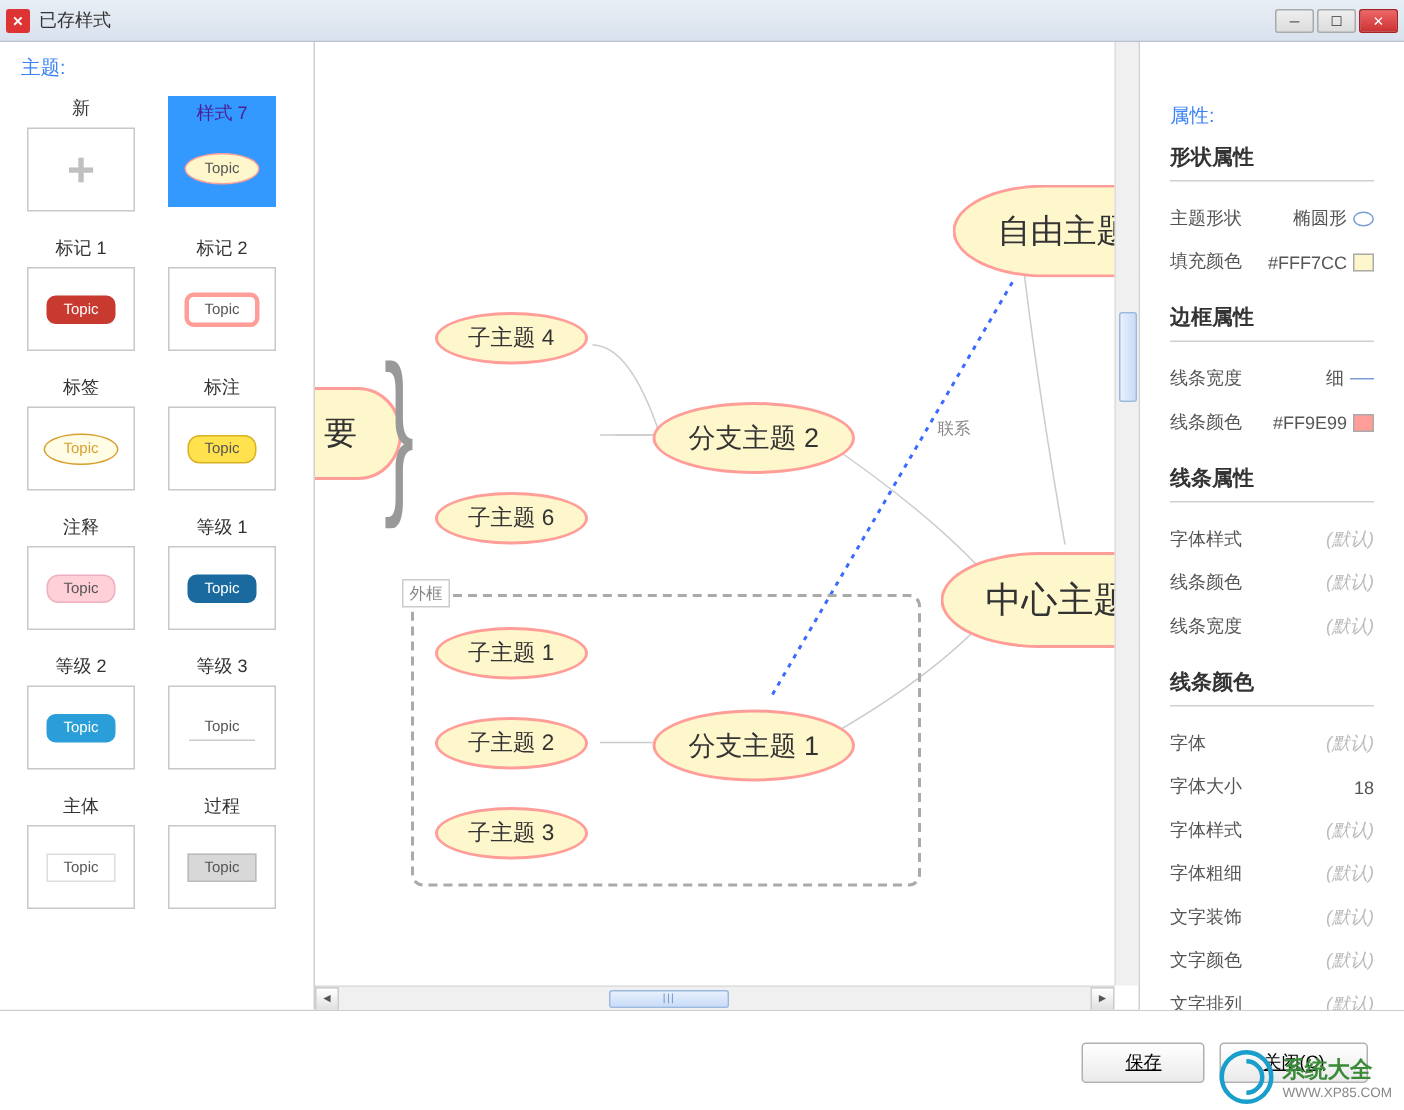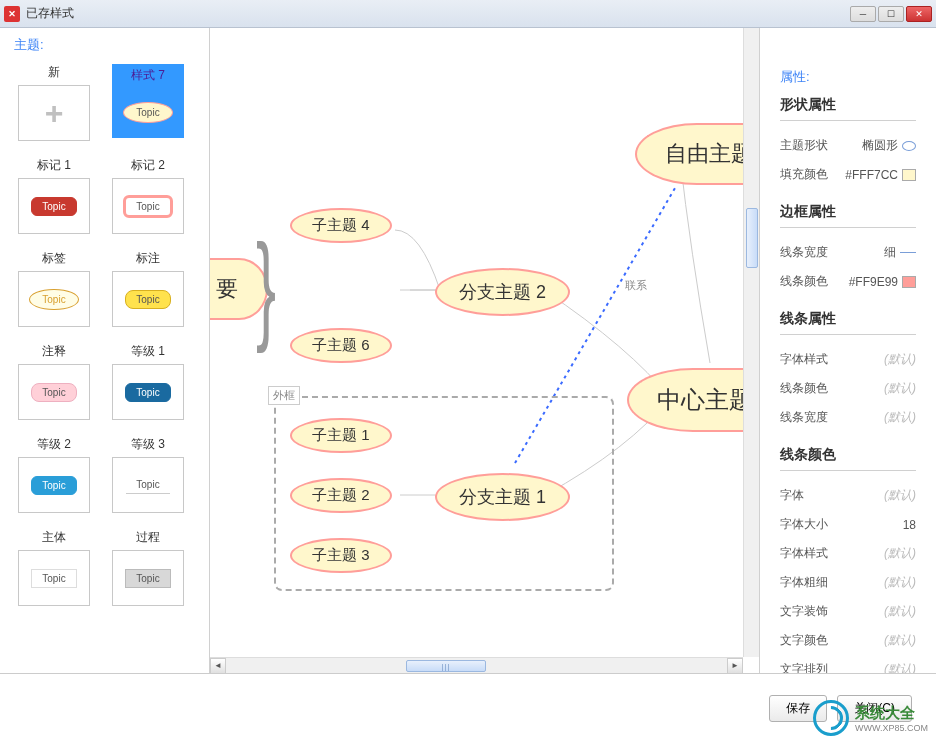--- a/index.html
+++ b/index.html
@@ -65,21 +65,21 @@
 .prop-row { display: flex; justify-content: space-between; align-items: center; font-size: 12px; color: #555; padding: 6px 0; }
 .prop-name { color: #555; }
 .prop-val { color: #555; display: flex; align-items: center; gap: 4px; }
 .prop-val.default { color: #bbb; font-style: italic; }
 .swatch { width: 14px; height: 12px; border: 1px solid #aaa; display: inline-block; }
 .shape-icon { width: 14px; height: 10px; border: 1.5px solid #7a9ed8; border-radius: 50%; display: inline-block; }
 .line-icon { width: 16px; height: 1px; background: #7a9ed8; display: inline-block; }
 
 
 .bottom-bar { position: absolute; bottom: 18px; right: 24px; display: flex; gap: 10px; }
-.btn { padding: 4px 16px; border: 1px solid #b0b0b0; background: linear-gradient(#fff,#eaeaea); border-radius: 3px; font-size: 12px; cursor: pointer; }
+.btn { padding: 4px 28px; border: 1px solid #b0b0b0; background: linear-gradient(#fff,#eaeaea); border-radius: 3px; font-size: 12px; cursor: pointer; text-decoration: underline; }
 
 
 .watermark { position: absolute; bottom: 4px; right: 8px; display: flex; align-items: center; gap: 6px; }
 .wm-icon { width: 36px; height: 36px; border: 3px solid #1a9ecc; border-radius: 50%; display: flex; align-items: center; justify-content: center; position: relative; }
 .wm-icon::before { content: ""; width: 18px; height: 18px; border: 3px solid #1a9ecc; border-radius: 50%; border-left-color: transparent; border-bottom-color: transparent; transform: rotate(45deg); }
 .wm-text { display: flex; flex-direction: column; align-items: flex-start; }
 .wm-text .l1 { font-size: 15px; font-weight: bold; color: #3a8a3a; }
 .wm-text .l2 { font-size: 9px; color: #888; }
 </style>
 </head>

